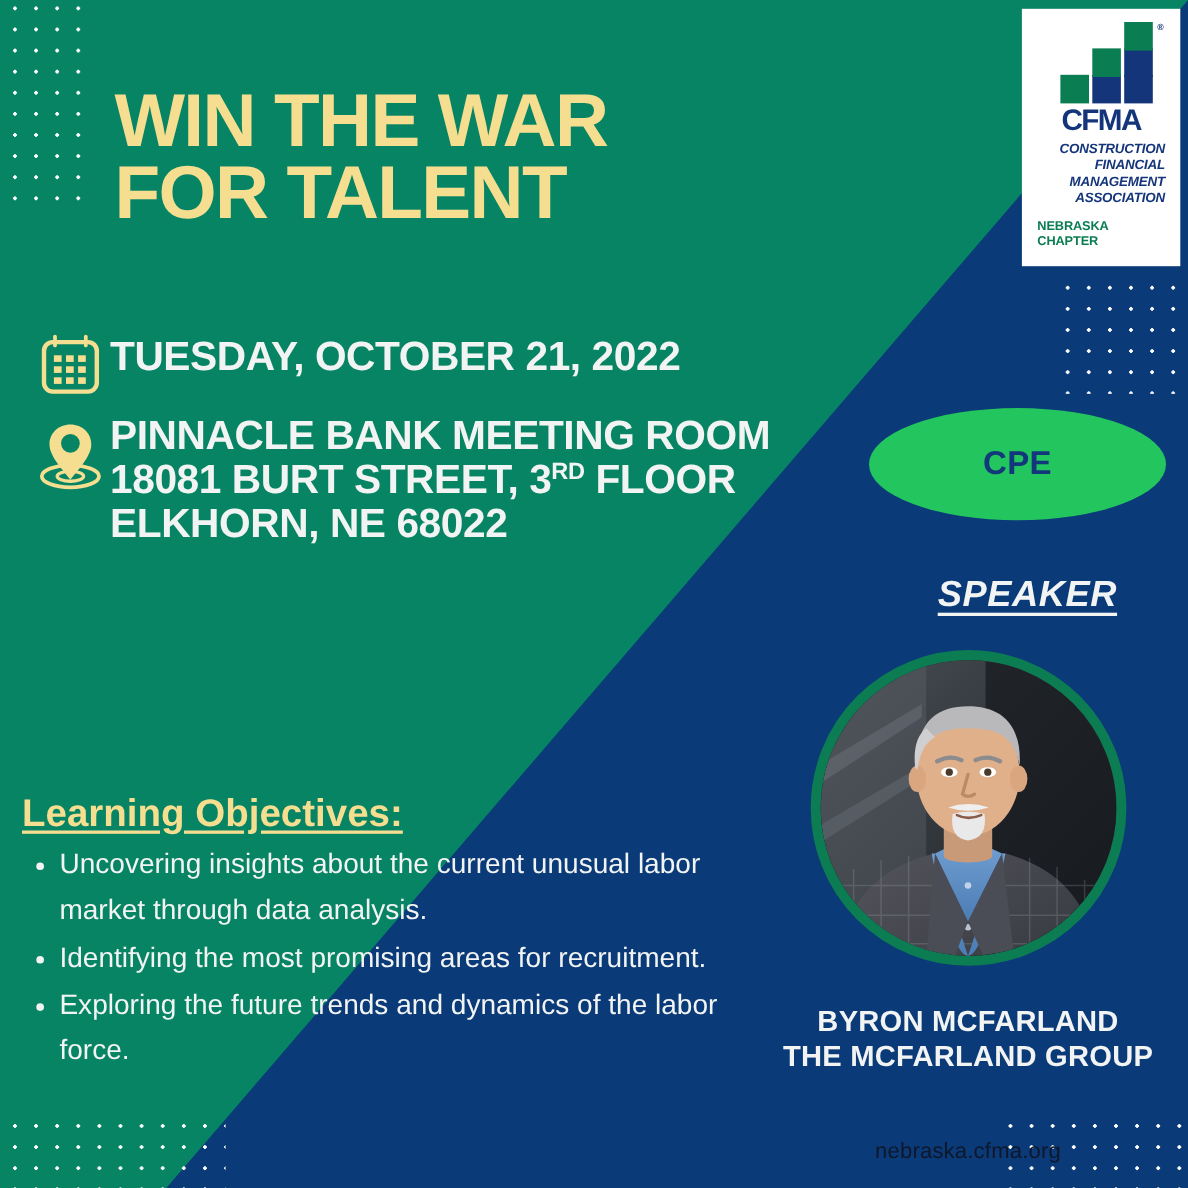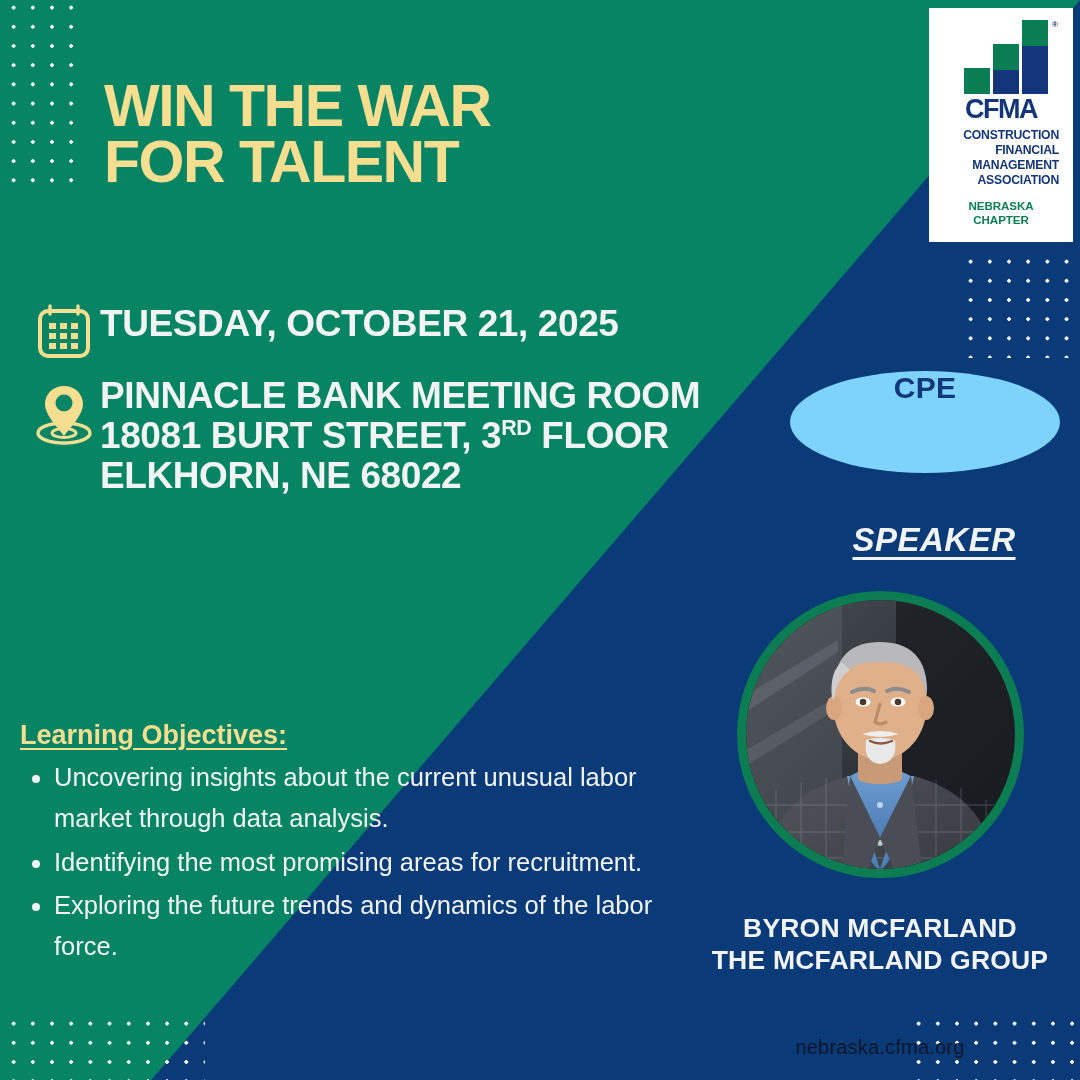--- a/index.html
+++ b/index.html
@@ -97,40 +97,41 @@
   }
   .logo-sub {
     font-size: 12.2px;
     font-weight: bold;
     color: #14357A;
     line-height: 1.22;
     text-align: right;
     width: 116px;
     letter-spacing: -0.2px;
     margin-top: 5px;
+    font-style: italic;
   }
   .logo-chapter {
     font-size: 11.6px;
     font-weight: bold;
     color: #0B7D52;
     line-height: 1.25;
-    text-align: center;
+    text-align: left;
     width: 116px;
     margin-top: 11px;
     letter-spacing: -0.1px;
   }
 
   
   .headline {
     position: absolute;
     left: 104px;
     top: 78px;
     width: 720px;
     color: #F6DE91;
-    font-size: 59px;
+    font-size: 68px;
     font-weight: bold;
     line-height: 0.95;
     letter-spacing: -1.5px;
   }
 
   
   .details { position: absolute; left: 28px; top: 300px; width: 740px; }
   .drow {
     display: flex;
     align-items: flex-start;
@@ -156,24 +157,24 @@
   .row-loc { margin-top: 8px; }
   .row-loc .dicon { padding-top: 6px; }
 
   
   .cpe {
     position: absolute;
     left: 790px;
     top: 371px;
     width: 270px;
     height: 102px;
-    background: #7dd3fc;
+    background: #22c55e;
     border-radius: 50%;
     display: flex;
-    flex-direction: row;
+    flex-direction: column;
     justify-content: center;
     color: #13377B;
     font-size: 30px;
     font-weight: bold;
     line-height: 1.12;
     text-align: center;
     letter-spacing: 0.3px;
   }
 
   
@@ -220,21 +221,21 @@
 
   
   .lo {
     position: absolute;
     left: 20px;
     top: 720px;
     width: 640px;
   }
   .lo-title {
     color: #F6DE91;
-    font-size: 27px;
+    font-size: 35px;
     font-weight: bold;
     text-decoration: underline;
     text-underline-offset: 4px;
     margin-bottom: 6px;
   }
   .lo ul {
     margin: 0;
     padding-left: 34px;
     color: #F2F4F3;
     font-size: 25.5px;
@@ -309,21 +310,21 @@
           <rect x="24" y="21" width="7" height="6" fill="#F6DE91"></rect>
           <rect x="35" y="21" width="7" height="6" fill="#F6DE91"></rect>
           <rect x="13" y="31" width="7" height="6" fill="#F6DE91"></rect>
           <rect x="24" y="31" width="7" height="6" fill="#F6DE91"></rect>
           <rect x="35" y="31" width="7" height="6" fill="#F6DE91"></rect>
           <rect x="13" y="41" width="7" height="6" fill="#F6DE91"></rect>
           <rect x="24" y="41" width="7" height="6" fill="#F6DE91"></rect>
           <rect x="35" y="41" width="7" height="6" fill="#F6DE91"></rect>
         </svg>
       </div>
-      <div class="dtext">TUESDAY, OCTOBER 21, 2025</div>
+      <div class="dtext">TUESDAY, OCTOBER 21, 2022</div>
     </div>
 
 
     <div class="drow row-loc">
       <div class="dicon">
         <svg width="62" height="70" viewBox="0 0 62 70">
           <ellipse cx="31" cy="55" rx="26" ry="10" fill="none" stroke="#F6DE91" stroke-width="3.4"></ellipse>
           <ellipse cx="31" cy="55" rx="12" ry="4.5" fill="none" stroke="#F6DE91" stroke-width="3"></ellipse>
           <path d="M31 8 C20 8 12 16 12 26 C12 37 25 50 31 58 C37 50 50 37 50 26 C50 16 42 8 31 8 Z" fill="#F6DE91"></path>
           <circle cx="31" cy="25" r="8.5" fill="#078464"></circle>

